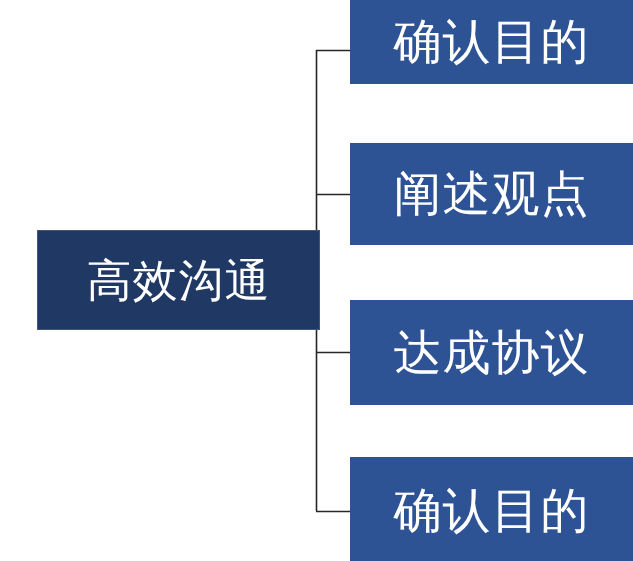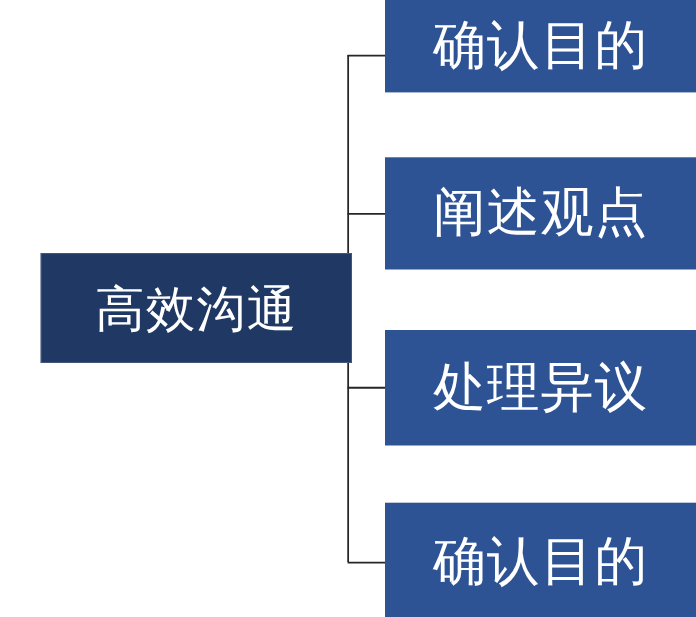--- a/index.html
+++ b/index.html
@@ -90,20 +90,20 @@
 
   <div class="node node-child node-child-0">
     <span class="node-label">确认目的</span>
   </div>
 
   <div class="node node-child node-child-1">
     <span class="node-label">阐述观点</span>
   </div>
 
   <div class="node node-child node-child-2">
-    <span class="node-label">处理异议</span>
+    <span class="node-label">达成协议</span>
   </div>
 
   <div class="node node-child node-child-3">
     <span class="node-label">确认目的</span>
   </div>
 
 </div>
 
 </body></html>

